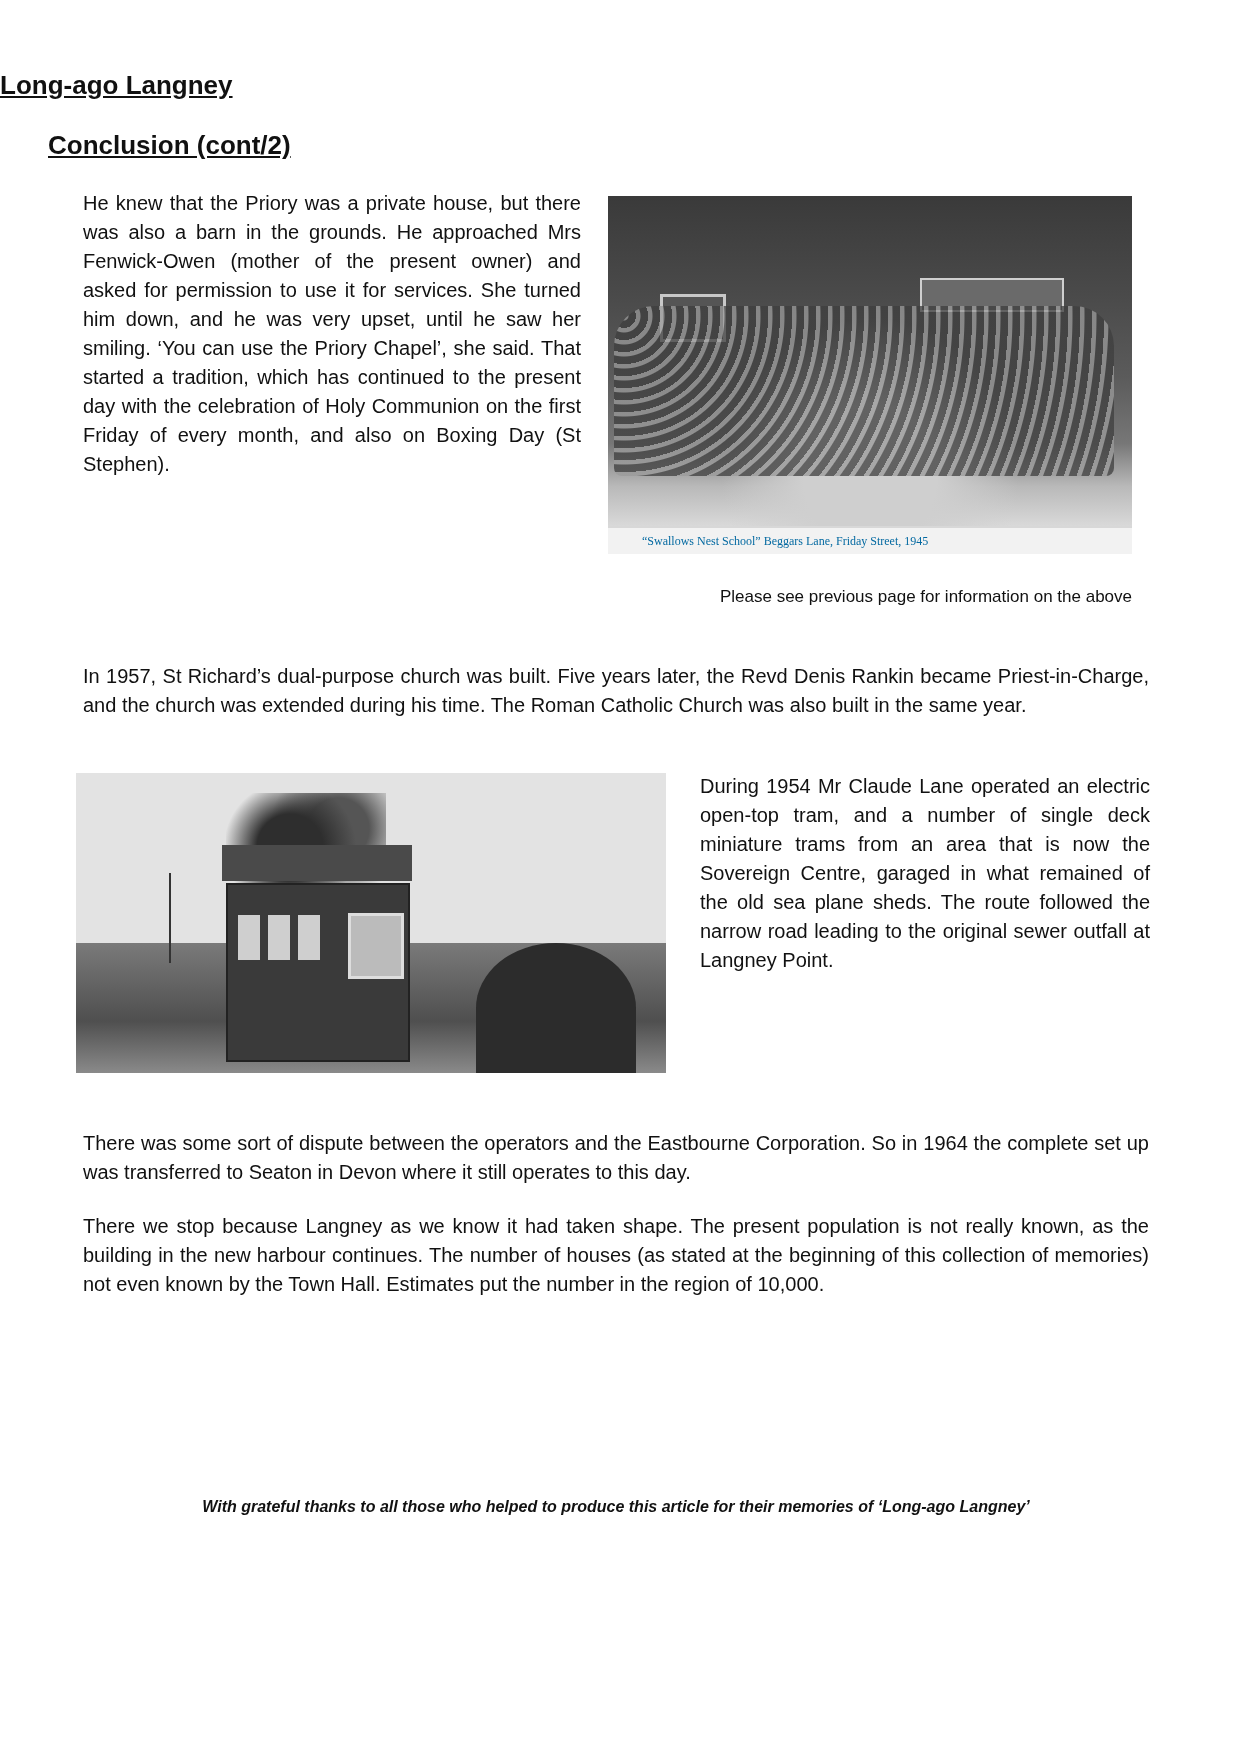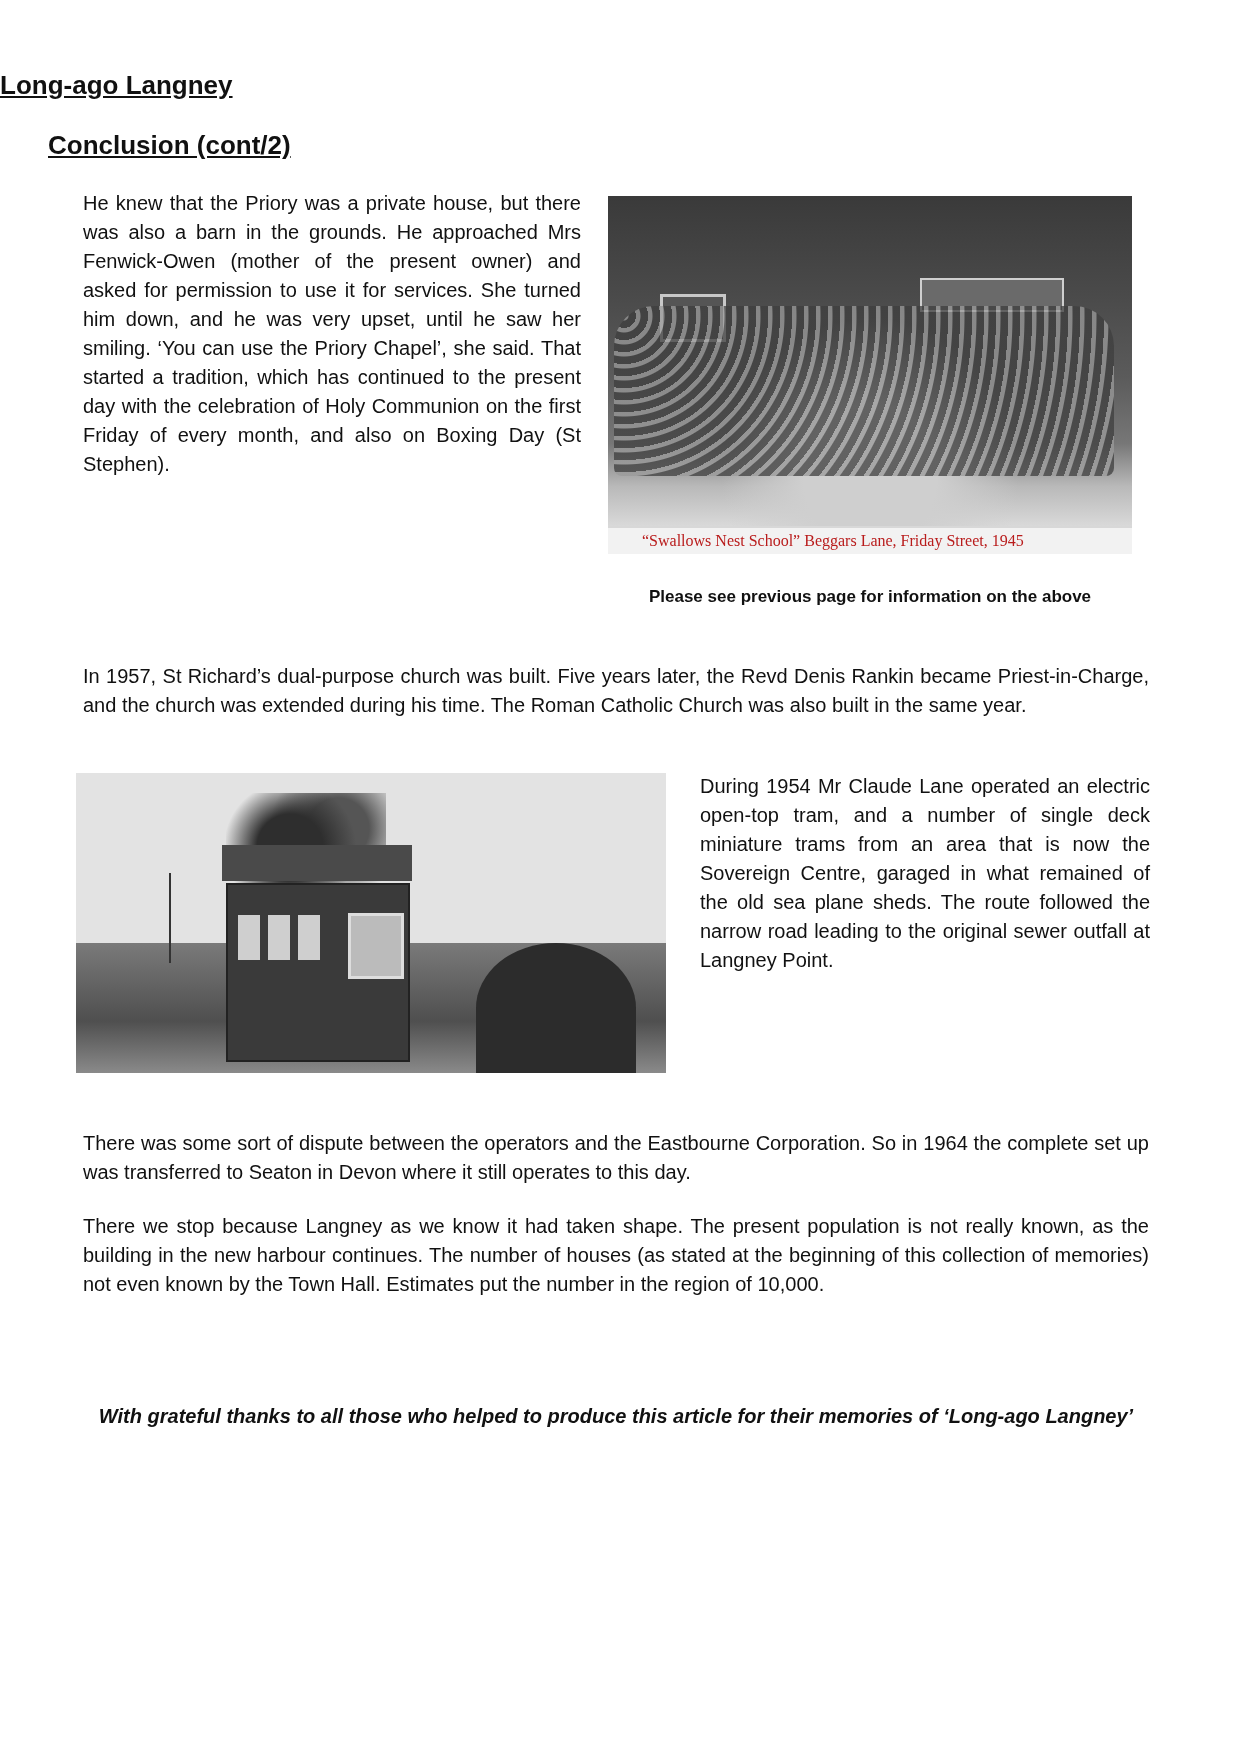--- a/index.html
+++ b/index.html
@@ -35,26 +35,26 @@
   #photo1 .win1 { position:absolute; left:52px; top:98px; width:60px; height:42px; border:3px solid #c8c8c8; background:#555; }
   #photo1 .win2 { position:absolute; left:312px; top:82px; width:140px; height:30px; border:2px solid #cfcfcf; background:#6a6a6a; }
   #photo1 .crowd {
     position:absolute; left:6px; top:110px; width:500px; height:170px;
     background:
       repeating-radial-gradient(circle at 10px 10px, #9a9a9a 0 4px, #3e3e3e 5px 12px);
     opacity: .75; border-radius: 40px 40px 8px 8px;
   }
   #photo1 .caption {
     position: absolute; left: 0; top: 332px; width: 524px; height: 26px;
-    font-family: "Liberation Serif", "DejaVu Serif", serif; font-size: 16px; color: #b91c1c;
+    font-family: "Liberation Serif", "DejaVu Serif", serif; font-size: 12px; color: #0369a1;
     padding-left: 34px; box-sizing: border-box; line-height: 26px; background: #f2f2f2;
   }
   #note {
-    position: absolute; left: 608px; top: 587px; width: 524px; text-align: center;
-    font-weight: bold; font-size: 17px;
+    position: absolute; left: 608px; top: 587px; width: 524px; text-align: right;
+    font-weight: normal; font-size: 17px;
   }
   #photo2 { left: 76px; top: 773px; width: 590px; height: 300px; background: #e3e3e3; }
   #photo2 .ground {
     position:absolute; left:0; top:170px; width:590px; height:130px;
     background: linear-gradient(180deg, #7a7a7a, #4f4f4f 60%, #8a8a8a);
   }
   #photo2 .tram {
     position:absolute; left:150px; top:110px; width:180px; height:175px;
     background:#3a3a3a; border:2px solid #222;
   }
@@ -62,22 +62,22 @@
   #photo2 .tram .front { position:absolute; left:120px; top:28px; width:50px; height:60px; background:#bbb; border:3px solid #ddd; }
   #photo2 .tram .top { position:absolute; left:-6px; top:-40px; width:190px; height:36px; background:#4a4a4a; }
   #photo2 .tree {
     position:absolute; left:150px; top:20px; width:160px; height:90px;
     background: radial-gradient(circle at 40% 60%, #2e2e2e 0 30%, transparent 60%),
                 radial-gradient(circle at 70% 40%, #555 0 25%, transparent 55%);
   }
   #photo2 .bush { position:absolute; left:400px; top:170px; width:160px; height:130px; background:#2c2c2c; border-radius: 50% 50% 0 0; }
   #photo2 .pole { position:absolute; left:93px; top:100px; width:2px; height:90px; background:#333; }
   #closing {
-    position: absolute; left: 83px; top: 1398px; width: 1066px; text-align: center;
-    font-weight: bold; font-style: italic; font-size: 20px; line-height: 37px;
+    position: absolute; left: 83px; top: 1488px; width: 1066px; text-align: center;
+    font-weight: bold; font-style: italic; font-size: 16px; line-height: 37px;
   }
 </style>
 </head>
 <body>
 
 <div id="t1" class="title">Long-ago Langney</div>
 <div id="t2" class="title">Conclusion (cont/2)</div>
 
 <p id="p1" class="para">He knew that the Priory was a private house, but there was also a barn in the grounds. He approached Mrs Fenwick-Owen (mother of the present owner) and asked for permission to use it for services. She turned him down, and he was very upset, until he saw her smiling. ‘You can use the Priory Chapel’, she said. That started a tradition, which has continued to the present day with the celebration of Holy Communion on the first Friday of every month, and also on Boxing Day (St Stephen).</p>
 

